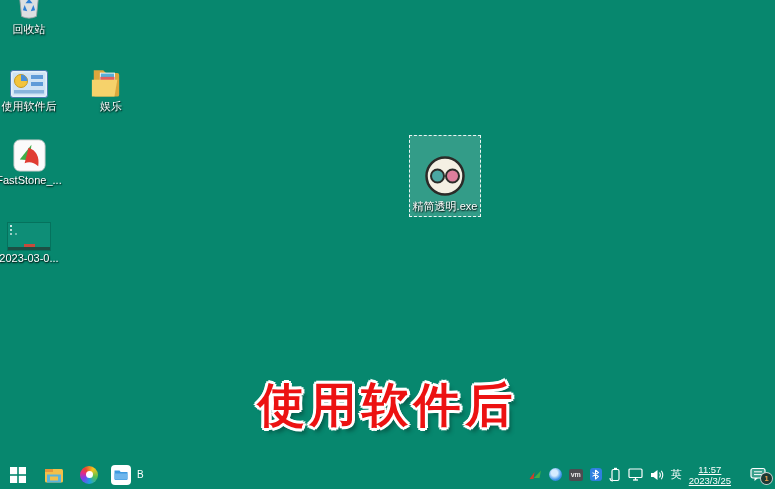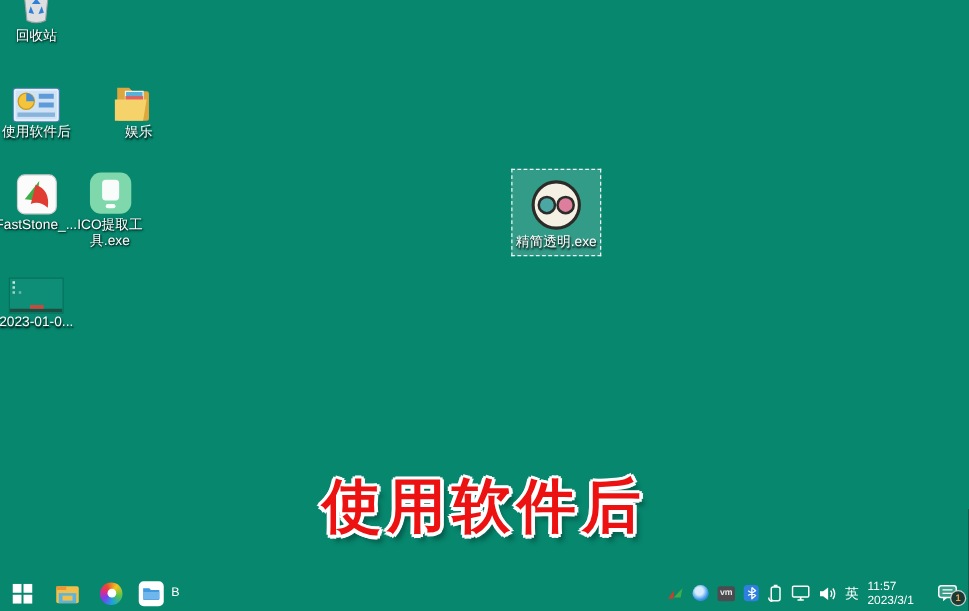--- a/index.html
+++ b/index.html
@@ -14,21 +14,21 @@
     text-shadow:0 1px 2px rgba(0,0,0,.8),1px 1px 1px rgba(0,0,0,.55);}
   #cell-recycle{left:-5px;top:-13px;}
   #cell-control{left:-5px;top:64px;}
   #cell-media{left:54px;top:64px;align-items:flex-end;}
   #cell-restore{left:113px;top:64px;}
   #cell-360{left:172px;top:64px;}
   #cell-faststone{left:-5px;top:138px;}
   #cell-icotool{left:54px;top:138px;}
   #cell-shot{left:-5px;top:218px;}
   
-  #cell-selected{left:409px;top:135px;width:70px;padding:6px 0 3px;
+  #cell-selected{left:409px;top:135px;width:70px;padding:18px 0 3px;
     background:rgba(255,255,255,.18);border:1px dashed rgba(255,255,255,.9);}
   #cell-selected .icobox{height:44px;}
   
   .thumb{position:relative;width:42px;height:27px;background:#0E8E77;
     box-shadow:0 0 0 1px rgba(0,0,0,.15);overflow:hidden;}
   .thumb .specks{position:absolute;left:2px;top:2px;width:2px;height:2px;background:rgba(255,255,255,.8);
     box-shadow:0 4px 0 rgba(255,255,255,.7),0 8px 0 rgba(255,255,255,.6),5px 8px 0 rgba(255,255,255,.4);}
   .thumb .bar{position:absolute;left:0;bottom:0;width:100%;height:3px;background:#1C4F44;}
   .thumb .red{position:absolute;left:16px;bottom:3px;width:11px;height:3px;background:#C84A3C;}
   
@@ -55,21 +55,21 @@
   .browser-ball::after{content:"";position:absolute;left:5.5px;top:5.5px;width:7px;height:7px;
     border-radius:50%;background:#fff;}
   .tb-right{position:absolute;right:8px;top:0;height:29px;display:flex;
     align-items:center;gap:7px;}
   .tray-ic{display:flex;align-items:center;justify-content:center;}
   .vm-sq{width:14px;height:12px;background:#4C4C50;border-radius:2px;color:#E8E8E8;
     font-size:7px;font-weight:bold;display:flex;align-items:center;justify-content:center;line-height:1;}
   .bt-sq{width:12px;height:13px;border-radius:3px;background:#2F7FE0;
     display:flex;align-items:center;justify-content:center;}
   .lang{font-size:11px;color:#fff;}
-  .clock{color:#fff;font-size:9.5px;line-height:11px;text-align:left;}
+  .clock{color:#fff;font-size:9.5px;line-height:11px;text-align:center;text-decoration:underline;}
   .notif{position:relative;}
   .badge{position:absolute;right:-6px;bottom:-3px;width:11px;height:11px;border-radius:50%;
     background:#1C3A34;border:1px solid rgba(255,255,255,.75);color:#F0A14E;
     font-size:7.5px;font-weight:bold;display:flex;align-items:center;justify-content:center;line-height:1;}
 </style>
 </head>
 <body>
 
 <div class="screen">
 
@@ -119,51 +119,41 @@
     <div class="icobox">
       <svg width="33" height="33" viewBox="0 0 34 34">
         <rect x="1" y="1" width="32" height="32" rx="6" fill="#FBFBFB" stroke="#CFCFCF"></rect>
         <path d="M7 21 L19 6 L17 22 Z" fill="#3FAE49"></path>
         <path d="M16 9 Q28 13 26 28 Q19 22 12 25 Z" fill="#E03C31"></path>
       </svg>
     </div>
     <span class="lbl">FastStone_...</span>
   </div>
 
-  <div class="cell" id="cell-icotool">
-    <div class="icobox">
-      <svg width="35" height="35" viewBox="0 0 36 36">
-        <rect x="1" y="1" width="34" height="34" rx="9" fill="#7FD8AB"></rect>
-        <rect x="11" y="7" width="14" height="17" rx="3" fill="#FFFFFF" opacity="0.95"></rect>
-        <rect x="14" y="27" width="8" height="3.5" rx="1.7" fill="#FFFFFF" opacity="0.95"></rect>
-      </svg>
-    </div>
-    <span class="lbl">ICO提取工具.exe</span>
-  </div>
 
   <div class="cell" id="cell-selected">
     <div class="icobox">
       <svg width="44" height="44" viewBox="0 0 44 44">
         <circle cx="22" cy="22" r="18.5" fill="#F4F0E3" stroke="#2B2B28" stroke-width="2.5"></circle>
         <circle cx="14.5" cy="22" r="6.5" fill="#4BA7A3" stroke="#2B2B28" stroke-width="2"></circle>
         <circle cx="29.5" cy="22" r="6.5" fill="#DD7E9C" stroke="#2B2B28" stroke-width="2"></circle>
       </svg>
     </div>
     <span class="lbl">精简透明.exe</span>
   </div>
 
   <div class="cell" id="cell-shot">
     <div class="icobox" style="height:32px">
       <div class="thumb">
         <div class="specks"></div>
         <div class="bar"></div>
         <div class="red"></div>
       </div>
     </div>
-    <span class="lbl">2023-01-0...</span>
+    <span class="lbl">2023-03-0...</span>
   </div>
 
   <div class="caption">使用软件后</div>
 
   <div class="taskbar">
     <div class="tb-left">
 
       <div class="tb-btn" id="tb-start">
         <svg width="16" height="16" viewBox="0 0 16 16">
           <rect x="0" y="0" width="7.2" height="7.2" fill="#fff"></rect>
@@ -246,21 +236,21 @@
           <path d="M1 4 H3.5 L7.5 1 V11 L3.5 8 H1 Z" fill="#fff"></path>
           <path d="M9.5 3.5 Q11.3 6 9.5 8.5" fill="none" stroke="#fff" stroke-width="1.1"></path>
           <path d="M11.3 1.8 Q14.2 6 11.3 10.2" fill="none" stroke="#fff" stroke-width="1.1"></path>
         </svg>
       </div>
 
       <span class="lang">英</span>
 
       <div class="clock">
         <div>11:57</div>
-        <div>2023/3/1</div>
+        <div>2023/3/25</div>
       </div>
 
       <div class="tray-ic notif" style="margin-left:12px">
         <svg width="17" height="15" viewBox="0 0 17 15">
           <rect x="1" y="1.5" width="14" height="9.5" rx="2" fill="rgba(255,255,255,.2)" stroke="#fff" stroke-width="1.2"></rect>
           <line x1="4" y1="4.8" x2="12" y2="4.8" stroke="#fff" stroke-width="1"></line>
           <line x1="4" y1="7.6" x2="12" y2="7.6" stroke="#fff" stroke-width="1"></line>
           <path d="M4.5 11 L4.5 14 L8 11 Z" fill="#fff"></path>
         </svg>
         <div class="badge">1</div>

